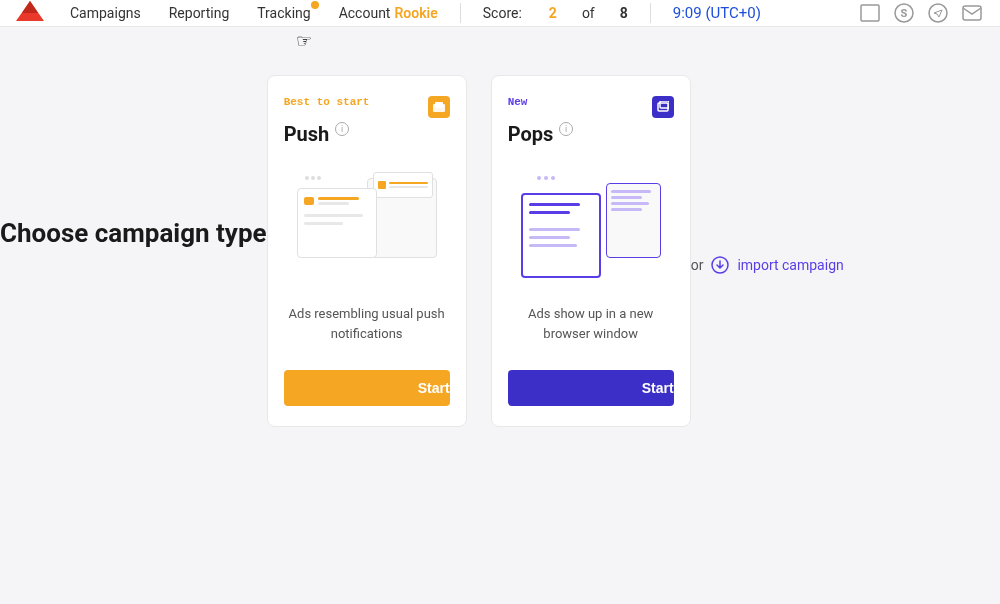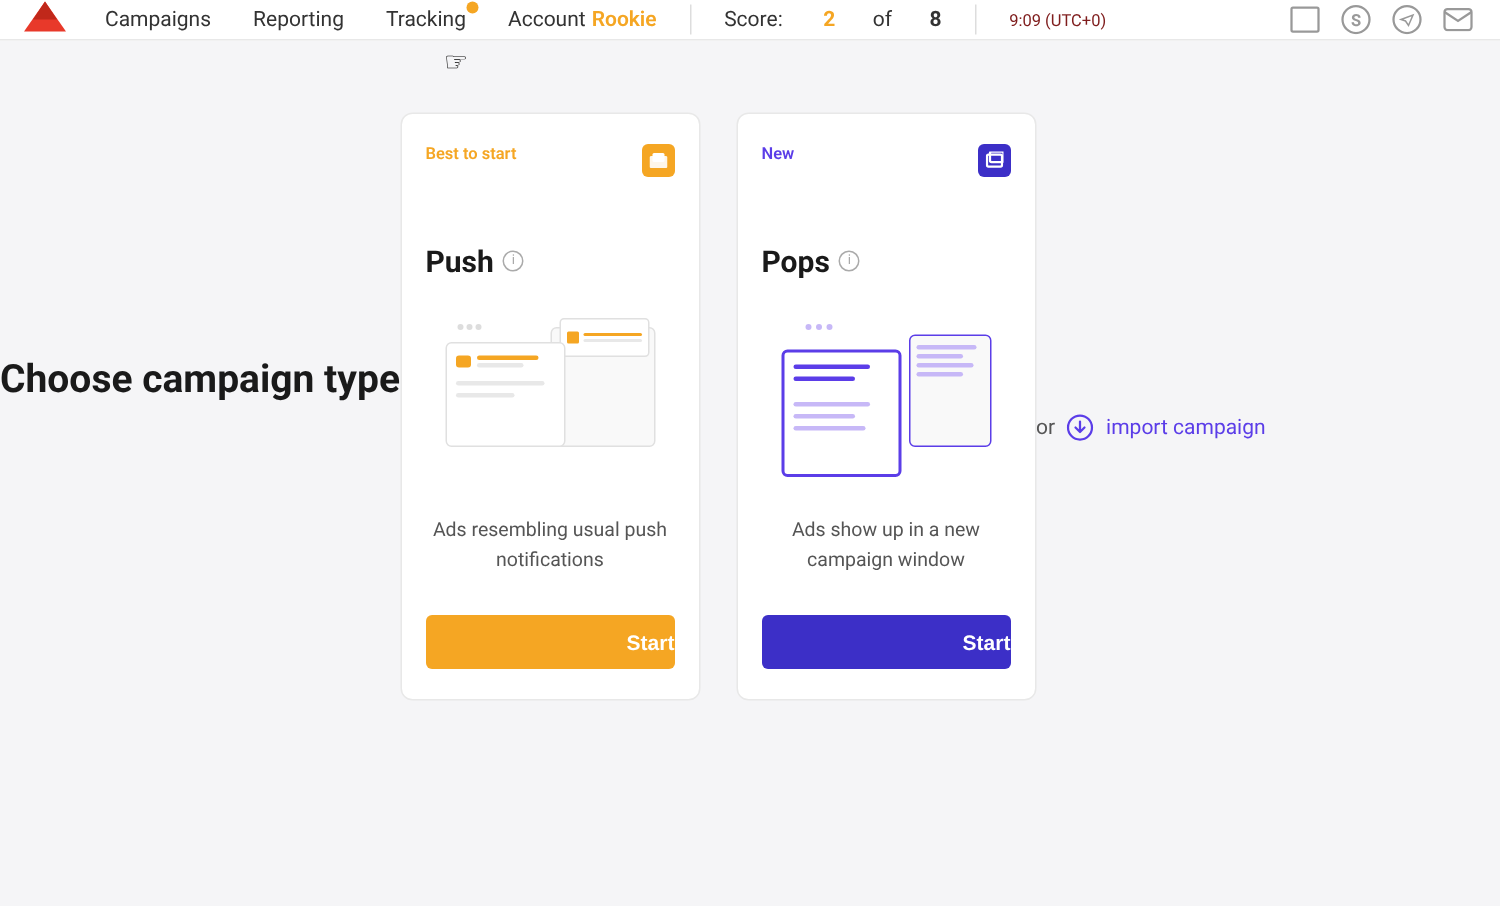--- a/index.html
+++ b/index.html
@@ -113,41 +113,40 @@
 
     .card-header {
       display: flex;
       justify-content: space-between;
       align-items: flex-start;
       margin-bottom: 4px;
     }
     .card-badge-text {
       font-size: 11px;
       font-weight: 600;
+      font-family: Liberation Mono, monospace;
     }
     .card-badge-text.orange { color: #f5a623; }
     .card-badge-text.purple { color: #5b3de8; }
 
     .card-icon-box {
       width: 22px;
       height: 22px;
       border-radius: 4px;
       display: flex;
       align-items: center;
       justify-content: center;
     }
     .card-icon-box.orange { background: #f5a623; }
     .card-icon-box.purple { background: #3c2fc7; }
 
     .card-title-row {
       display: flex;
-      align-items: center;
       gap: 6px;
       margin-bottom: 12px;
-      margin-top: 40px;
     }
     .card-title {
       font-size: 20px;
       font-weight: 700;
       color: #1a1a1a;
     }
     .card-info-icon {
       width: 14px;
       height: 14px;
       border-radius: 50%;
@@ -414,21 +413,21 @@
     <div class="nav-item" style="cursor:default;gap:23px;">
       <span style="margin-right:4px;">Score:</span>
       <span style="font-weight:700;color:#f5a623;">2</span>
       <span style="margin:15px 2px;"> of </span>
       <span style="font-weight:700;">8</span>
     </div>
 
     <div class="nav-divider"></div>
 
     <div class="nav-item" style="cursor:default;">
-      <span style="color:#7f1d1d;font-size:11px;">9:09 (UTC+0)</span>
+      <span style="color:#1d4ed8;font-size:15px;">9:09 (UTC+0)</span>
     </div>
   </div>
 
   <div class="nav-icons">
     <div class="nav-icon-box">
       <svg width="20" height="18" viewBox="0 0 20 18" fill="none">
         <rect x="1" y="1" width="18" height="16" rx="1" stroke="#999" stroke-width="1.5" fill="none"></rect>
       </svg>
     </div>
     <div class="nav-icon-box">
@@ -549,21 +548,21 @@
             <div class="pops-main-line purple med"></div>
             <div class="pops-main-line purple short"></div>
             <div style="margin-top:4px;"></div>
             <div class="pops-main-line med" style="background:#c7b8f7;"></div>
             <div class="pops-main-line short" style="background:#c7b8f7;"></div>
             <div class="pops-main-line" style="background:#c7b8f7;width:75%;"></div>
           </div>
         </div>
       </div>
 
-      <p class="card-description">Ads show up in a new campaign window</p>
+      <p class="card-description">Ads show up in a new browser window</p>
       <button class="card-start-btn purple">Start</button>
     </div>
 
   </div>
 
   <div class="import-row">
     <span>or</span>
     <span class="import-icon">
       <svg width="18" height="18" viewBox="0 0 18 18" fill="none">
         <circle cx="9" cy="9" r="8" stroke="#5b3de8" stroke-width="1.5" fill="none"></circle>

